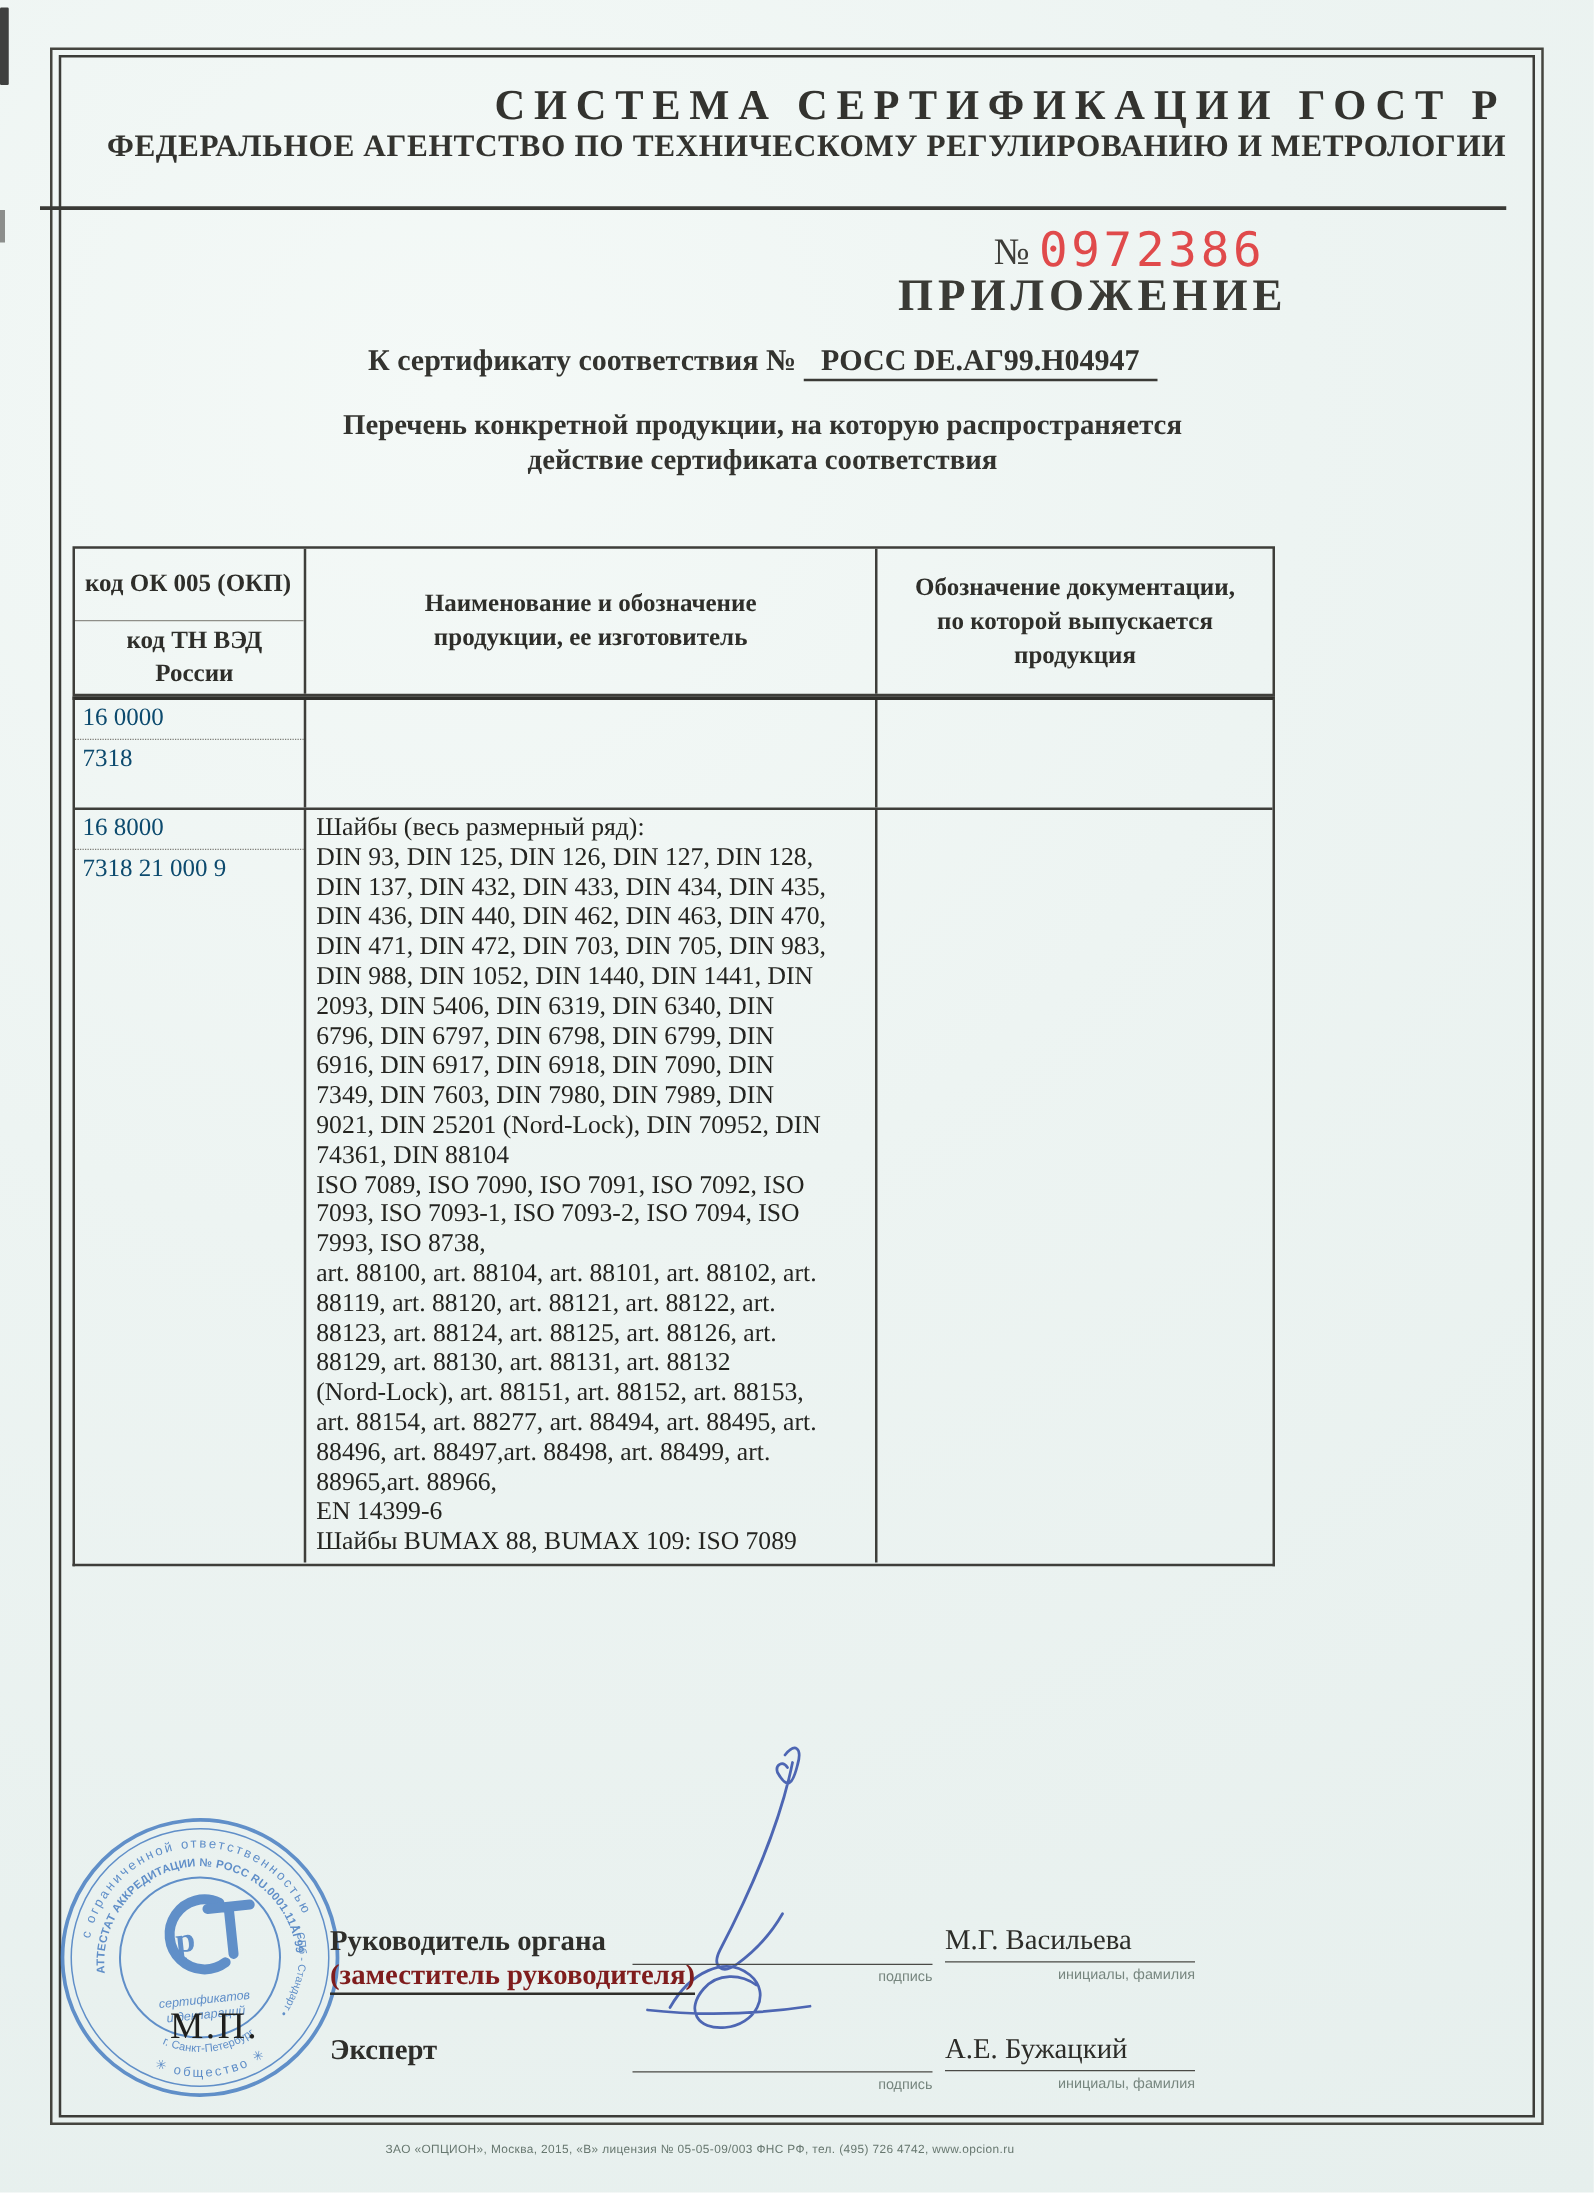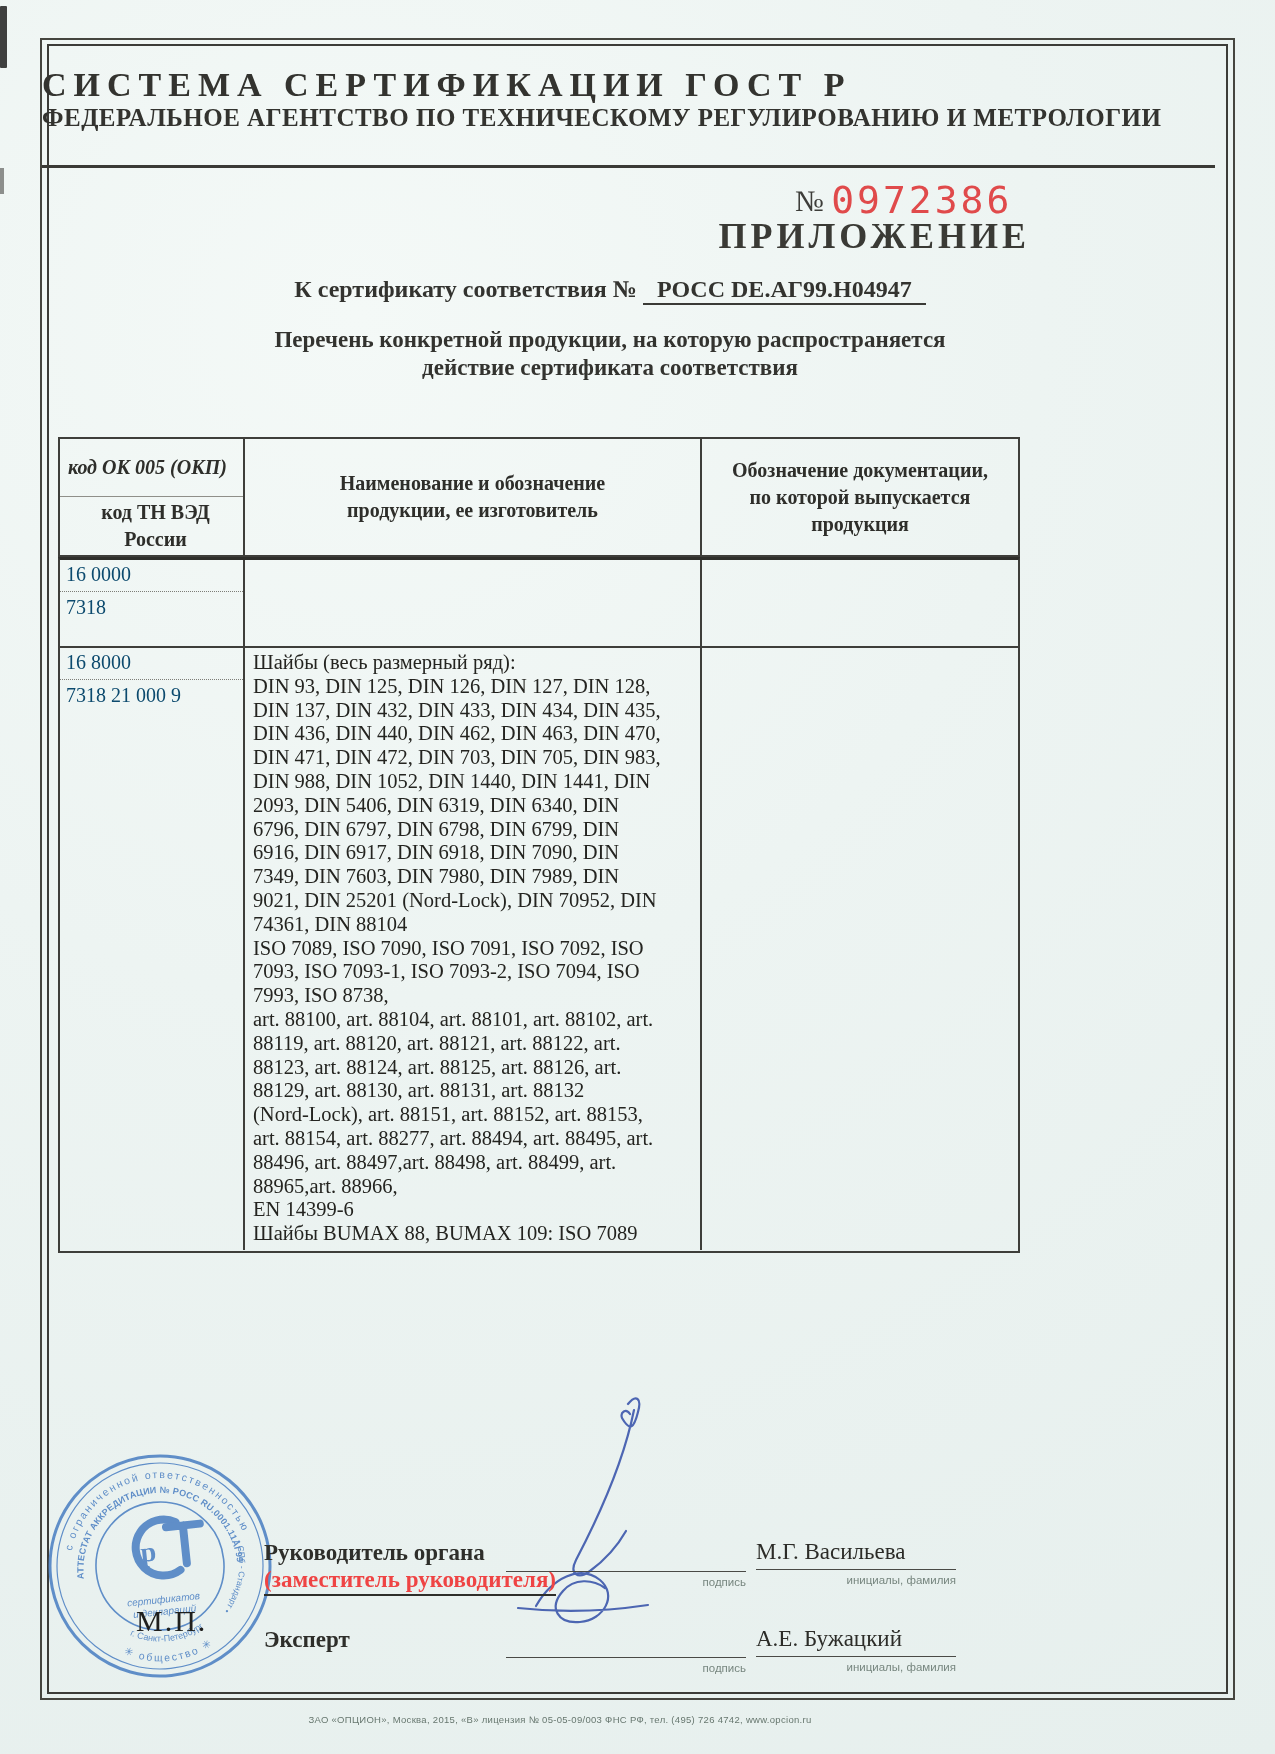--- a/index.html
+++ b/index.html
@@ -10,58 +10,58 @@
   }
   .abs{position:absolute;}
   .preline{white-space:pre-line;}
   
   .artifact-top{left:0;top:6px;width:7px;height:62px;background:#20201e;opacity:.85;border-radius:1px;}
   .artifact-mid{left:0;top:168px;width:4px;height:26px;background:#4a4a46;opacity:.6;}
   
   .frame-outer{left:40px;top:38px;width:1191px;height:1658px;border:2px solid #45453f;}
   .frame-inner{left:47px;top:44px;width:1177px;height:1646px;border:2px solid #3c3c38;}
   
-  .header-band{left:42px;top:46px;width:1173px;height:119px;border-bottom:3px solid #3a3a36;text-align:left;}
+  .header-band{left:32px;top:46px;width:1173px;height:119px;border-bottom:3px solid #3a3a36;text-align:right;}
   .hdr1{margin-top:20px;font-size:34px;font-weight:bold;letter-spacing:7px;color:#33332f;}
   .hdr2{margin-top:0;font-size:25px;font-weight:bold;letter-spacing:0.5px;color:#33332f;}
   
   .doc-number{left:795px;top:178px;font-size:30px;color:#3d3d39;}
   .doc-number .digits{font-family:"DejaVu Sans Mono", monospace;font-size:38px;letter-spacing:3px;color:#e04a4b;font-weight:500;vertical-align:-2px;}
   
   .title{left:60px;top:215px;width:970px;text-align:right;font-size:36px;font-weight:bold;letter-spacing:4px;color:#3a3a35;}
   .cert-line{left:60px;top:276px;width:1100px;text-align:center;font-size:24px;font-weight:600;color:#33332f;}
   .cert-line .cert-no{border-bottom:2px solid #3a3a36;padding:0 14px 1px 14px;font-weight:600;}
   .subtitle{left:60px;width:1100px;text-align:center;font-size:23px;font-weight:bold;color:#33332f;}
   .sub1{top:327px;} .sub2{top:355px;}
   
   .tbl{left:58px;top:437px;width:962px;height:816px;box-sizing:border-box;}
   .tbl-header{position:absolute;left:0;top:0;width:100%;height:120px;box-sizing:border-box;border:2px solid #3e3e3a;display:flex;}
   .tbl-body{position:absolute;left:0;top:120px;width:100%;height:696px;box-sizing:border-box;border:2px solid #3e3e3a;border-top:3px solid #2f2f2b;}
   .hcell{box-sizing:border-box;display:flex;align-items:center;justify-content:center;font-weight:600;font-size:20px;color:#2e2e2a;text-align:center;line-height:27px;}
   .hc1{width:185px;border-right:2px solid #3e3e3a;flex-direction:column;align-items:stretch;justify-content:space-between;padding:0;}
   .hc1 .half{height:50%;display:flex;align-items:center;padding-left:8px;box-sizing:border-box;}
-  .hc1 .half.top{border-bottom:1px solid #8f8f89;font-style:italic;}
+  .hc1 .half.top{border-bottom:1px solid #8f8f89;}
   .hc2{width:457px;border-right:2px solid #3e3e3a;}
   .hc3{flex:1;}
   .brow{display:flex;box-sizing:border-box;}
   .brow1{height:88px;border-bottom:2px solid #3e3e3a;}
   .brow2{height:602px;}
   .bcell{box-sizing:border-box;}
   .bc1{width:185px;border-right:2px solid #3e3e3a;font-size:20px;color:#0c4a6e;}
   .bc2{width:457px;border-right:2px solid #3e3e3a;}
   .bc3{flex:1;}
   .code-top{padding:3px 4px 5px 6px;border-bottom:1px dotted #7d7d77;}
   .code-bot{padding:4px 4px 0 6px;}
   .product-text{padding:3px 6px 0 8px;font-size:20.5px;line-height:23.8px;color:#242420;}
   
   .stamp-svg{left:42px;top:1448px;}
   .mp-label{left:136px;top:1564px;font-size:30px;letter-spacing:2px;color:#1f1f1d;font-weight:500;margin-top:40px;}
   
   .role1a{left:264px;top:1540px;font-size:23px;font-weight:bold;color:#2e2e2a;}
-  .role1b{left:264px;top:1567px;font-size:23px;font-weight:bold;color:#ef4444;border-bottom:2.5px solid #2e2e2a;padding-bottom:1px;}
+  .role1b{left:264px;top:1567px;font-size:23px;font-weight:bold;color:#7f1d1d;border-bottom:2.5px solid #2e2e2a;padding-bottom:1px;}
   .role2{left:264px;top:1627px;font-size:23px;font-weight:bold;color:#2e2e2a;}
   .sigline{height:0;border-top:1.5px solid #4a4a46;}
   .sigline1{left:506px;top:1571px;width:240px;}
   .sigline2{left:506px;top:1657px;width:240px;}
   .nameline1{left:756px;top:1569px;width:200px;height:0;border-top:1.5px solid #4a4a46;}
   .nameline2{left:756px;top:1656px;width:200px;height:0;border-top:1.5px solid #4a4a46;}
   .caption{font-family:"Liberation Sans", sans-serif;font-size:11.5px;color:#77867f;text-align:right;}
   .cap-sign1{left:506px;top:1576px;width:240px;}
   .cap-sign2{left:506px;top:1662px;width:240px;}
   .cap-name1{left:756px;top:1574px;width:200px;}

